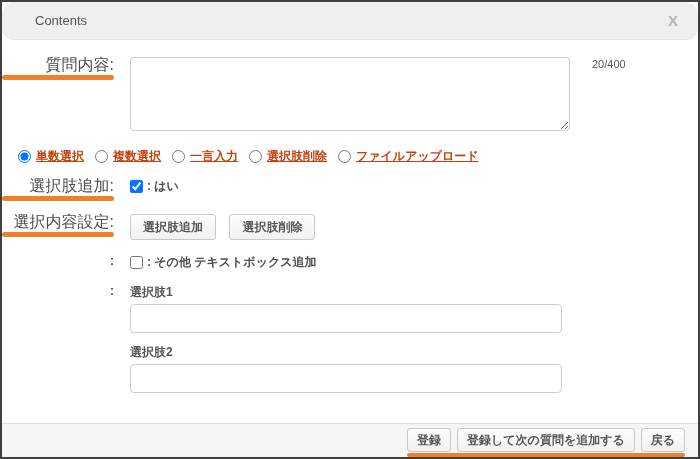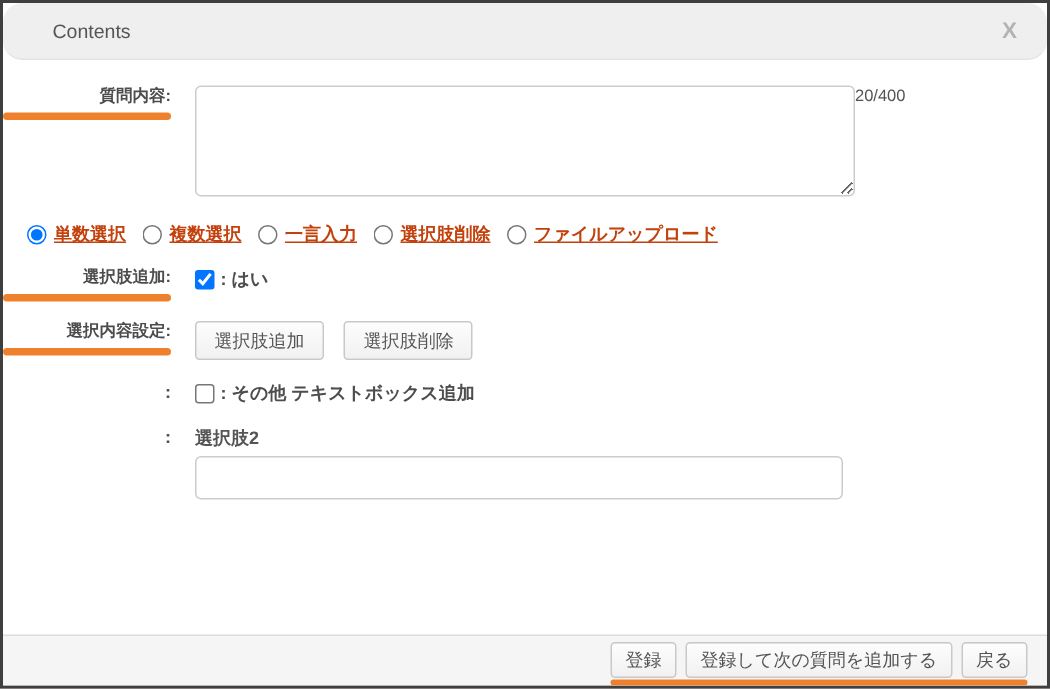--- a/index.html
+++ b/index.html
@@ -29,21 +29,21 @@
     cursor:pointer; padding:2px 6px; line-height:1;
   }
 
   
   .dialog-body { flex:1 1 auto; background:#fff; padding-top:17px; overflow:hidden; }
 
   .form-row { display:flex; align-items:flex-start; }
   .label-col {
     width:112px; flex:0 0 112px;
     text-align:right;
-    font-size:11px; font-weight:bold; color:#4d4d4d;
+    font-size:16px; font-weight:normal; color:#4d4d4d;
     line-height:15px;
   }
   .label-col .label-text { display:inline-block; }
   .label-col .accent-bar {
     height:5px; border-radius:3px;
     background:#F0812C;
     margin-top:3px;
   }
   .control-col { margin-left:16px; flex:1 1 auto; }
 
@@ -53,21 +53,21 @@
     width:440px; height:74px;
     border:1px solid #ccc; border-radius:4px;
     resize:both;
     font-family:inherit; font-size:12px; color:#333;
     padding:4px 6px;
     outline:none;
     display:block;
   }
   .char-counter {
     display:inline-block;
-    margin-top:1px;
+    margin-left:22px; margin-top:1px;
     font-size:11px; color:#555;
     vertical-align:top;
   }
   .row-qcontent .control-col { display:flex; }
 
   
   .row-qformat { margin-bottom:13px; }
   .radio-group { display:flex; align-items:center; flex-wrap:nowrap; padding-top:1px; }
   .radio-item { display:flex; align-items:center; margin-right:11px; }
   .radio-item input[type=radio] { width:13px; height:13px; margin-right:5px; cursor:pointer; }
@@ -78,21 +78,21 @@
   .check-wrap { display:flex; align-items:center; }
   .check-wrap input[type=checkbox] { width:13px; height:13px; margin-right:4px; cursor:pointer; }
   .check-wrap .check-label { font-size:12px; font-weight:bold; color:#4d4d4d; white-space:nowrap; }
 
   
   .row-choicesettings { margin-bottom:14px; }
   .btn {
     display:inline-block;
     background:linear-gradient(#fdfdfd,#f1f1f1);
     border:1px solid #c8c8c8; border-radius:3px;
-    color:#555; font-size:12px; font-weight:normal;
+    color:#555; font-size:12px; font-weight:bold;
     font-family:inherit;
     padding:6px 12px;
     cursor:pointer;
     line-height:1;
   }
   .btn + .btn { margin-left:9px; }
 
   
   .row-other { margin-bottom:13px; }
   .colon-only { font-weight:bold; color:#4d4d4d; font-size:12px; }
@@ -206,20 +206,24 @@
           <input type="checkbox" style="">
           <span class="check-label">: その他 テキストボックス追加</span>
         </label>
       </div>
     </div>
 
     <div class="form-row">
       <div class="label-col colon-only">:</div>
       <div class="control-col">
         <div class="choice-block">
+          <div class="choice-label">選択肢1</div>
+          <input class="choice-input" type="text" value="" style="">
+        </div>
+        <div class="choice-block">
           <div class="choice-label">選択肢2</div>
           <input class="choice-input" type="text" value="" style="">
         </div>
       </div>
     </div>
 
   </div>
 
   <div class="dialog-footer">
     <div class="footer-actions">

